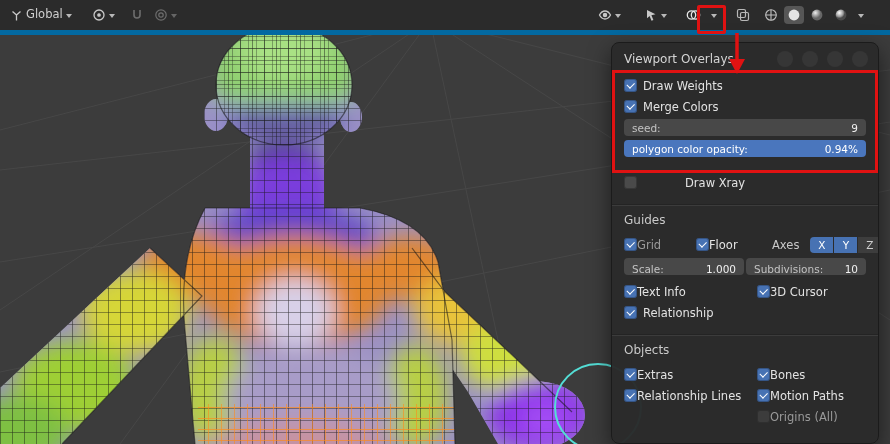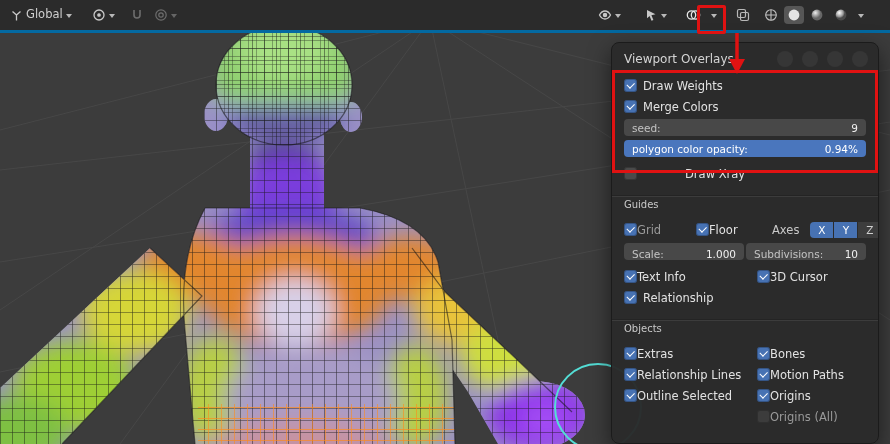--- a/index.html
+++ b/index.html
@@ -3,21 +3,21 @@
 <meta charset="utf-8">
 <style>
   html,body{margin:0;padding:0;}
   body{
     width:890px;height:444px;position:relative;overflow:hidden;
     background:#3c3c3c;font-family:"DejaVu Sans","Liberation Sans",sans-serif;
     -webkit-font-smoothing:antialiased;
   }
   
   .header{position:absolute;top:0;left:0;right:0;height:30px;background:#2b2b2b;
-    border-bottom:3px solid #0369a1;z-index:5;}
+    border-bottom:5px solid #0369a1;z-index:5;}
   .hgroup{position:absolute;top:0;height:30px;display:flex;align-items:center;gap:2px;}
   .hbtn{display:flex;align-items:center;gap:3px;padding:3px 4px;border-radius:4px;
     color:#cfcfcf;font-size:11.5px;line-height:1;}
   .chev{width:0;height:0;border-left:3.5px solid transparent;border-right:3.5px solid transparent;
     border-top:4.5px solid #b8b8b8;margin-top:2px;}
   .dim{opacity:.42;}
   .icon{display:inline-flex;align-items:center;justify-content:center;}
   .sphere-active{background:#565656;border-radius:4px;padding:2px 3px;}
   
   .panel{position:absolute;left:611px;top:42px;width:268px;height:402px;box-sizing:border-box;
@@ -35,35 +35,35 @@
   .cb.on::after{content:"";position:absolute;left:3px;top:3px;width:6px;height:3.5px;
     border-left:1.8px solid #fff;border-bottom:1.8px solid #fff;transform:rotate(-45deg);}
   .cb.off2{background:#414141;opacity:.8;}
   .field{height:17px;border-radius:4px;background:#484848;display:flex;align-items:center;
     justify-content:space-between;padding:0 8px;font-size:10.5px;color:#d8d8d8;margin:2px 0;}
   .field .f-lbl{color:#c3c3c3;}
   .field .f-val{color:#f0f0f0;}
   .field.blue{background:#4a76bd;}
   .field.blue .f-lbl,.field.blue .f-val{color:#ffffff;}
   .divider{height:1px;background:#242424;border-bottom:1px solid #3c3c3c;margin:11px -12px 0;}
-  .sec-title{font-size:10px;color:#c9c9c9;margin-top:0;height:16px;line-height:16px;}
+  .sec-title{font-size:12px;color:#c9c9c9;margin-top:6px;height:16px;line-height:16px;}
   .item{display:flex;align-items:center;}
   .w66{width:66px;flex:none;}
   .w70{width:70px;flex:none;}
   .colL{width:127px;flex:none;}
   .axes-lbl{margin-left:auto;color:#c9c9c9;}
   .seg-group{display:flex;gap:1px;margin-left:5px;}
   .seg{width:23px;height:16px;display:flex;align-items:center;justify-content:center;
     font-size:10.5px;color:#cfcfcf;background:#3d3d3d;}
   .seg.on{background:#4772b3;color:#fff;}
   .seg:first-child{border-radius:4px 0 0 4px;}
   .seg:last-child{border-radius:0 4px 4px 0;}
   .scale-row{display:flex;gap:2px;margin-top:3px;}
   .scale-row .field{flex:1;margin:0;align-items:flex-end;}
-  .mt14{margin-top:6px;gap:48px;}
+  .mt14{margin-top:15px;gap:48px;}
   .mt6{margin-top:6px;}
   .mt4{margin-top:4px;}
   
   .anno{position:absolute;z-index:20;pointer-events:none;}
   #anno-box1{left:697px;top:5px;width:23px;height:23px;border:3px solid #e01212;border-radius:2px;}
   #anno-box2{left:612px;top:70px;width:260px;height:97px;border:3px solid #e01212;}
   
   #viewport{position:absolute;left:0;top:0;z-index:0;}
 </style>
 </head>
@@ -393,30 +393,20 @@
     <div class="item colL">
       <span class="cb on"></span>
       <span class="lbl">Relationship Lines</span>
     </div>
     <div class="item">
       <span class="cb on"></span>
       <span class="lbl">Motion Paths</span>
     </div>
   </div>
 
-  <div class="row">
-    <div class="item colL">
-      <span class="cb on"></span>
-      <span class="lbl">Outline Selected</span>
-    </div>
-    <div class="item">
-      <span class="cb on"></span>
-      <span class="lbl">Origins</span>
-    </div>
-  </div>
 
   <div class="row">
     <div class="item colL"></div>
     <div class="item">
       <span class="cb off2"></span>
       <span class="lbl dimtxt">Origins (All)</span>
     </div>
   </div>
 </div>
 

